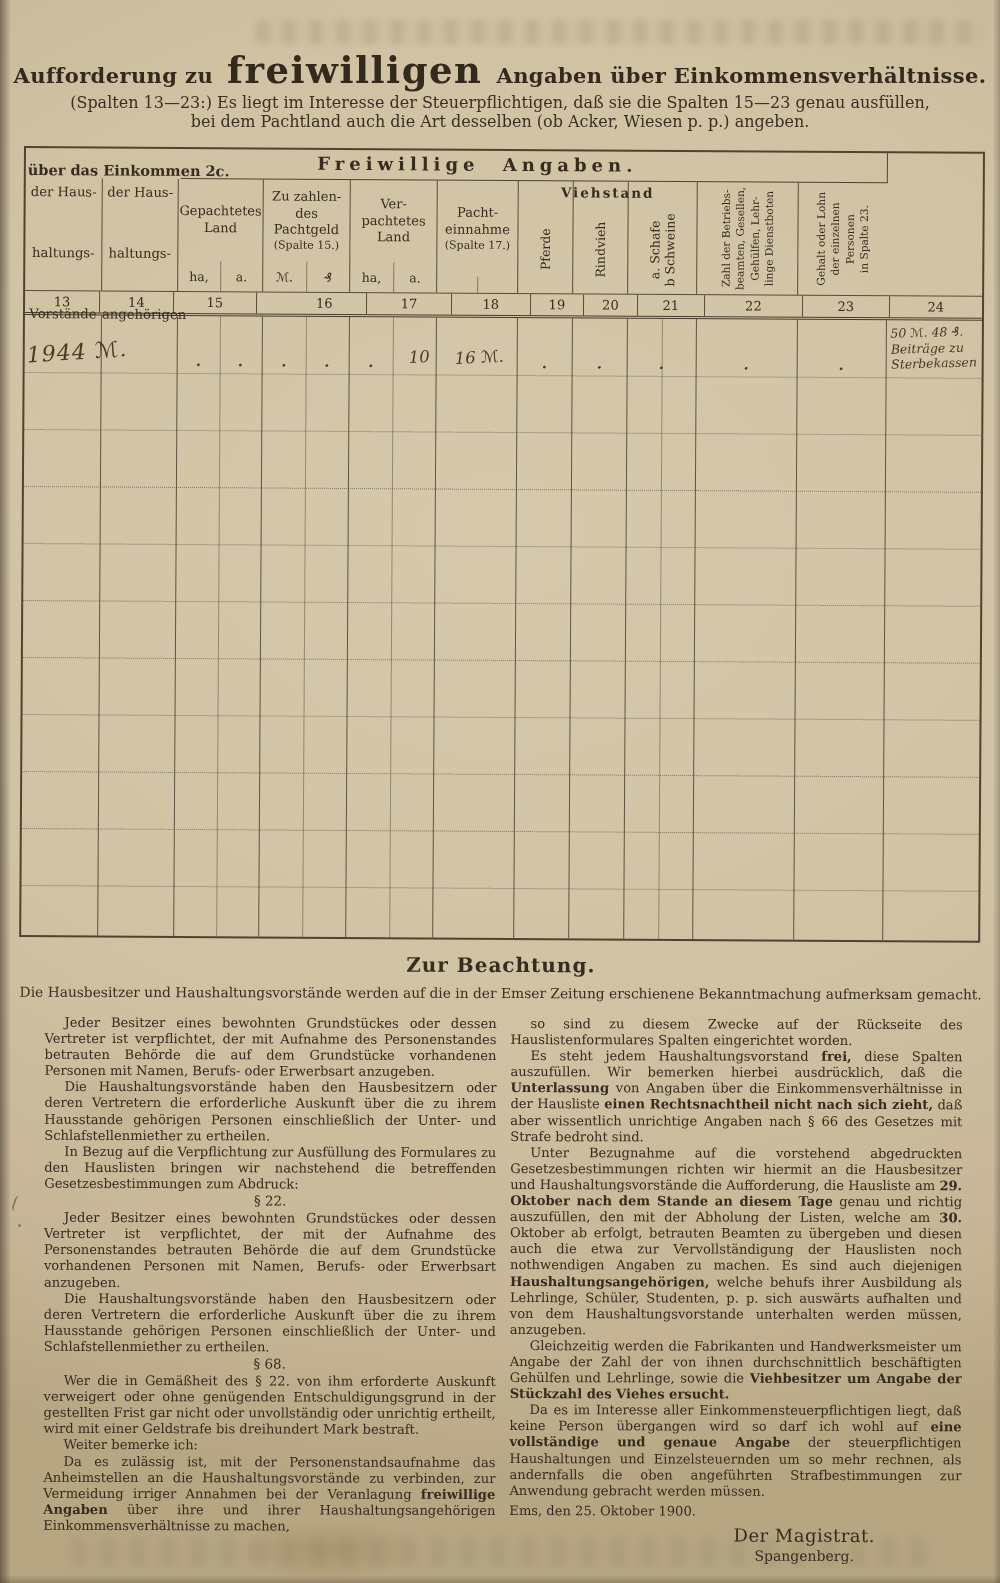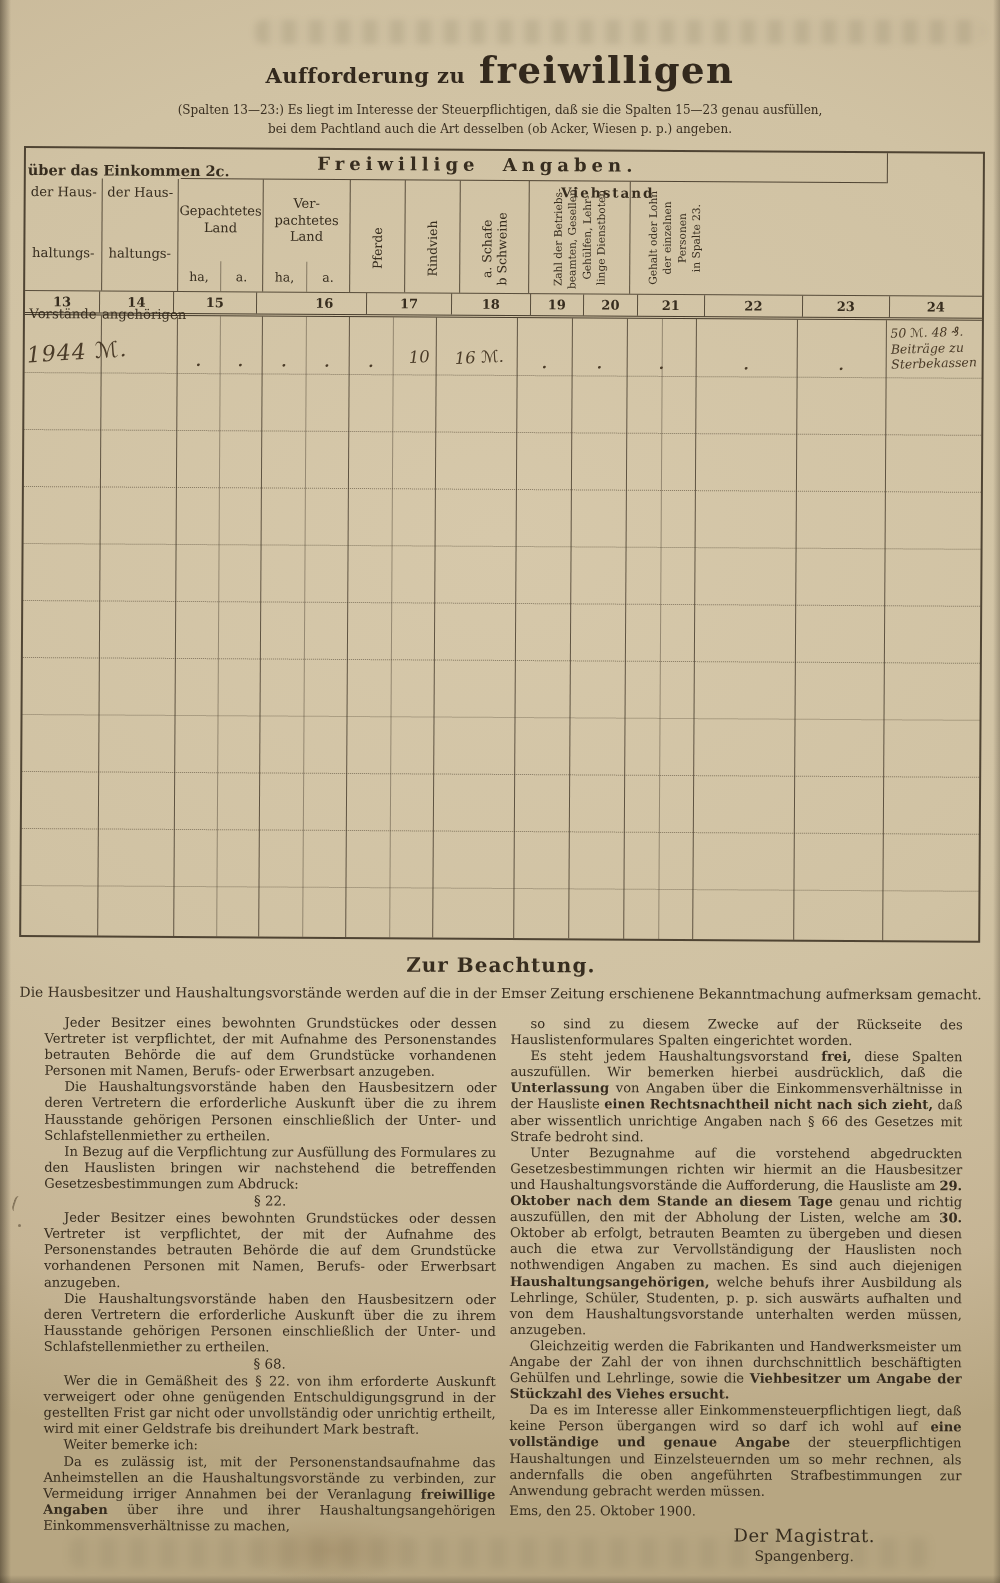--- a/index.html
+++ b/index.html
@@ -6,21 +6,21 @@
   .page{position:relative;width:1000px;height:1583px;overflow:hidden;
     background:radial-gradient(1250px 950px at 50% 34%, #d6c8aa 0%, #d0c2a3 52%, #c6b595 84%, #b7a682 100%);
     font-family:"DejaVu Serif","DejaVu Sans",serif;color:#372d1f;}
   .content{position:absolute;inset:0;}
 
   
   .masthead{padding-top:48px;text-align:center;color:#33291d;}
   .title-line{display:flex;justify-content:center;align-items:baseline;gap:14px;font-weight:700;white-space:nowrap;}
   .t-pre,.t-post{font-size:21px;letter-spacing:.4px;}
   .t-emph{font-size:37px;letter-spacing:1.5px;}
-  .subtitle{margin-top:9px;font-size:12px;line-height:19px;color:#3a2f21;}
+  .subtitle{margin-top:1px;font-size:16px;line-height:19px;color:#3a2f21;}
 
   
   #form-table{position:absolute;left:24px;top:146px;width:957px;
     border:2px solid rgba(56,46,32,.85);border-top-width:2.4px;
     transform:rotate(.35deg);transform-origin:0 0;}
   .tband{display:flex;height:30px;}
   .tband-left{width:153px;display:flex;align-items:flex-end;padding-left:2px;font-weight:700;font-size:14.5px;white-space:nowrap;}
   .tband-mid{flex:1;border-bottom:1.6px solid rgba(56,46,32,.85);position:relative;}
   .tband-title{position:absolute;left:42%;top:3px;transform:translateX(-50%);font-weight:700;font-size:18px;letter-spacing:5px;word-spacing:12px;white-space:nowrap;}
   .tband-right{width:95px;border-left:1px solid rgba(56,46,32,.85);}
@@ -39,21 +39,21 @@
   .tick{width:1px;height:16px;background:rgba(56,46,32,.5);margin:0 auto;}
   .vlabel{position:absolute;left:492px;top:3px;width:180px;text-align:center;font-size:13.5px;font-weight:700;letter-spacing:2px;}
   .rotcell{position:relative;}
   .rot{position:absolute;left:50%;text-align:center;white-space:nowrap;}
   .rot span{display:block;}
   .rot.v1{top:68px;width:84px;font-size:12.5px;transform:translate(-50%,-50%) rotate(-90deg);}
   .rot.v2{top:56px;width:106px;font-size:10.6px;line-height:1.35;transform:translate(-50%,-50%) rotate(-90deg);}
   .bemk{display:flex;align-items:center;justify-content:center;font-size:14px;}
 
   .nrow{display:flex;height:21px;border-top:1px solid rgba(56,46,32,.8);border-bottom:3px double rgba(56,46,32,.9);font-size:13px;}
-  .ncell{display:flex;align-items:center;justify-content:center;border-left:1px solid rgba(56,46,32,.8);font-weight:bold;}
+  .ncell{display:flex;align-items:center;justify-content:center;border-left:1px solid rgba(56,46,32,.8);}
   .ncell.first{border-left:none;}
 
   .tbody{position:relative;height:620px;}
   .vline{position:absolute;top:0;bottom:0;width:1px;background:rgba(56,46,32,.75);}
   .vline.sub{background:rgba(56,46,32,.4);}
   .drow{position:absolute;left:0;right:0;height:0;border-top:1.2px dotted rgba(66,54,38,.55);}
   .hw{position:absolute;font-style:italic;color:#4a3b28;white-space:nowrap;}
   .hw.big{font-size:22px;letter-spacing:1px;transform:rotate(-4deg);}
   .hw.mid{font-size:16.5px;transform:rotate(-3deg);}
   .hw.dot{font-size:15px;font-weight:700;}
@@ -97,20 +97,21 @@
   <div class="ghost ghost-top"></div>
   <div class="ghost-bottom ghost"></div>
   <div class="stain1"></div>
   <div class="stain2"></div>
 
   <div class="content">
     <header class="masthead">
       <div class="title-line">
         <span class="t-pre">Aufforderung zu</span>
         <span class="t-emph">freiwilligen</span>
+        <span class="t-post">Angaben über Einkommensverhältnisse.</span>
       </div>
       <div class="subtitle">
         <span>(Spalten 13—23:)  Es liegt im Interesse der Steuerpflichtigen, daß sie die Spalten 15—23 genau ausfüllen,</span><br>
         <span>bei dem Pachtland auch die Art desselben (ob Acker, Wiesen p. p.) angeben.</span>
       </div>
     </header>
 
     <div id="form-table">
         <div class="tband">
           <div class="tband-left">
@@ -141,32 +142,56 @@
               <div>
                 <span>ha,</span>
               </div>
               <div>
                 <span>a.</span>
               </div>
             </div>
           </div>
           <div class="hcell landcell" style="width: 86px;">
             <div class="lab">
+              <span>Zu zahlen-</span>
+              <span>des</span>
+              <span>Pachtgeld</span>
+              <span class="small">(Spalte 15.)</span>
+            </div>
+            <div class="subs">
+              <div>
+                <span class="cur">ℳ.</span>
+              </div>
+              <div>
+                <span class="cur">₰</span>
+              </div>
+            </div>
+          </div>
+          <div class="hcell landcell" style="width: 86px;">
+            <div class="lab">
               <span>Ver-</span>
               <span>pachtetes</span>
               <span>Land</span>
             </div>
             <div class="subs">
               <div>
                 <span>ha,</span>
               </div>
               <div>
                 <span>a.</span>
               </div>
             </div>
+          </div>
+          <div class="hcell landcell" style="width: 80px;">
+            <div class="lab">
+              <span>Pacht-</span>
+              <span>einnahme</span>
+              <span class="small">(Spalte 17.)</span>
+            </div>
+            <div class="tick"></div>
           </div>
           <div class="hcell rotcell" style="width: 54px;">
             <div class="rot v1">
               <span>Pferde</span>
             </div>
           </div>
           <div class="hcell rotcell" style="width: 54px;">
             <div class="rot v1">
               <span>Rindvieh</span>
             </div>

